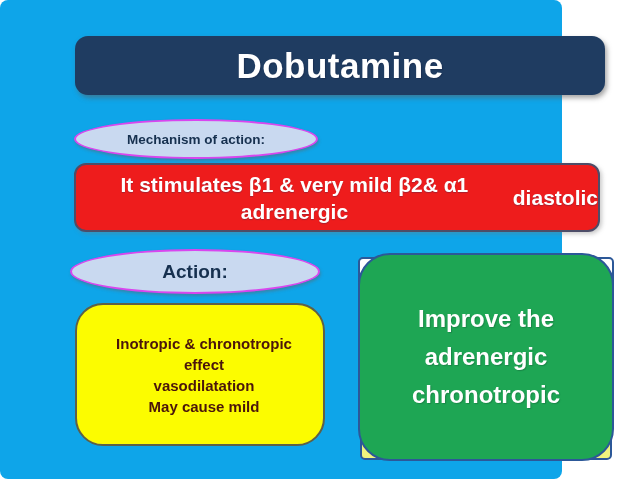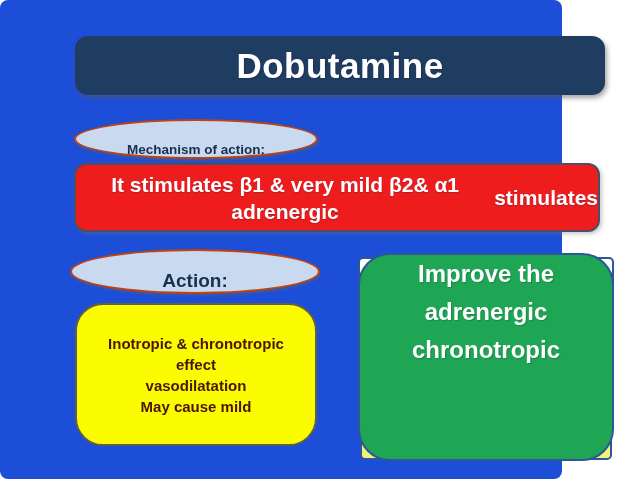--- a/index.html
+++ b/index.html
@@ -1,38 +1,38 @@
 <!DOCTYPE html>
 <html><head>
 <meta charset="utf-8">
 <style>
   html, body { margin: 0; padding: 0; background: #ffffff; }
   body {
     width: 638px; height: 479px; overflow: hidden;
     font-family: "Liberation Sans", sans-serif;
     -webkit-font-smoothing: antialiased;
   }
-  .slide { position: relative; width: 562px; height: 479px; background: #1d4ed8; border-radius: 8px; }
+  .slide { position: relative; width: 562px; height: 479px; background: #0ea5e9; border-radius: 8px; }
 
   .title-box {
     position: absolute; left: 75px; top: 36px; width: 530px; height: 59px;
     background: #1F3C61; border-radius: 13px;
     box-shadow: 2px 3px 5px rgba(90,90,90,0.55);
     display: flex; align-items: center; justify-content: center;
   }
   .title-box span {
     color: #ffffff; font-size: 35px; font-weight: 700; letter-spacing: 0.5px;
     text-shadow: 1px 1px 1px rgba(20,30,60,0.35);
   }
 
   .ellipse {
-    position: absolute; background: #C9D9F0; border: 2px solid #c2410c;
+    position: absolute; background: #C9D9F0; border: 2px solid #d946ef;
     border-radius: 50%;
     box-shadow: 1px 2px 3px rgba(100,100,100,0.45);
-    display: flex; align-items: flex-end; justify-content: center;
+    display: flex; align-items: center; justify-content: center;
   }
   .mech-ellipse { left: 74px; top: 119px; width: 240px; height: 36px; }
   .mech-ellipse span { color: #16304F; font-size: 13.5px; font-weight: 700; }
   .action-ellipse { left: 70px; top: 249px; width: 246px; height: 41px; }
   .action-ellipse span { color: #16304F; font-size: 19px; font-weight: 700; }
 
   .red-box {
     position: absolute; left: 74px; top: 163px; width: 522px; height: 65px;
     background: #EE1C1C; border: 2px solid #4D4D68; border-radius: 12px;
     box-shadow: 2px 2px 4px rgba(120,120,120,0.4);
@@ -40,54 +40,55 @@
     color: #ffffff; font-size: 21px; font-weight: 700; line-height: 27px;
     text-align: center; text-shadow: 0 1px 1px rgba(40,40,80,0.35);
   }
 
   .yellow-box {
     position: absolute; left: 75px; top: 303px; width: 238px; height: 139px;
     background: #FCFC00; border: 2px solid #5E6048; border-radius: 28px;
     display: flex; flex-direction: column; align-items: center; justify-content: center;
     color: #4A150B; font-size: 15px; font-weight: 700; line-height: 21px;
     text-align: center;
+    padding-left: 8px;
   }
 
   .backing-white {
     position: absolute; left: 358px; top: 257px; width: 252px; height: 46px;
     background: #ffffff; border: 2px solid #2C5898; border-radius: 5px;
   }
   .backing-yellow {
     position: absolute; left: 360px; top: 330px; width: 248px; height: 126px;
     background: #F0F47E; border: 2px solid #2C5898; border-radius: 5px;
   }
   .green-box {
     position: absolute; left: 358px; top: 253px; width: 252px; height: 204px;
     background: #1EA654; border: 2px solid #2C5898; border-radius: 32px;
-    display: flex; flex-direction: column; align-items: center; 
+    display: flex; flex-direction: column; align-items: center; justify-content: center;
     color: #ffffff; font-size: 24px; font-weight: 700; line-height: 38px;
     text-align: center; text-shadow: 1px 1px 1px rgba(20,80,50,0.35);
   }
 </style>
 </head>
 <body>
 
 <div class="slide">
 
   <div class="title-box">
     <span>Dobutamine</span>
   </div>
 
   <div class="ellipse mech-ellipse">
     <span>Mechanism of action:</span>
   </div>
 
   <div class="red-box">
     <div>It stimulates β1 &amp; very mild β2&amp; α1 adrenergic</div>
-    <div>stimulates</div>
+    <div>diastolic</div>
   </div>
 
   <div class="ellipse action-ellipse">
     <span>Action:</span>
   </div>
 
   <div class="yellow-box">
     <div>Inotropic &amp; chronotropic</div>
     <div>effect</div>
     <div>vasodilatation</div>

